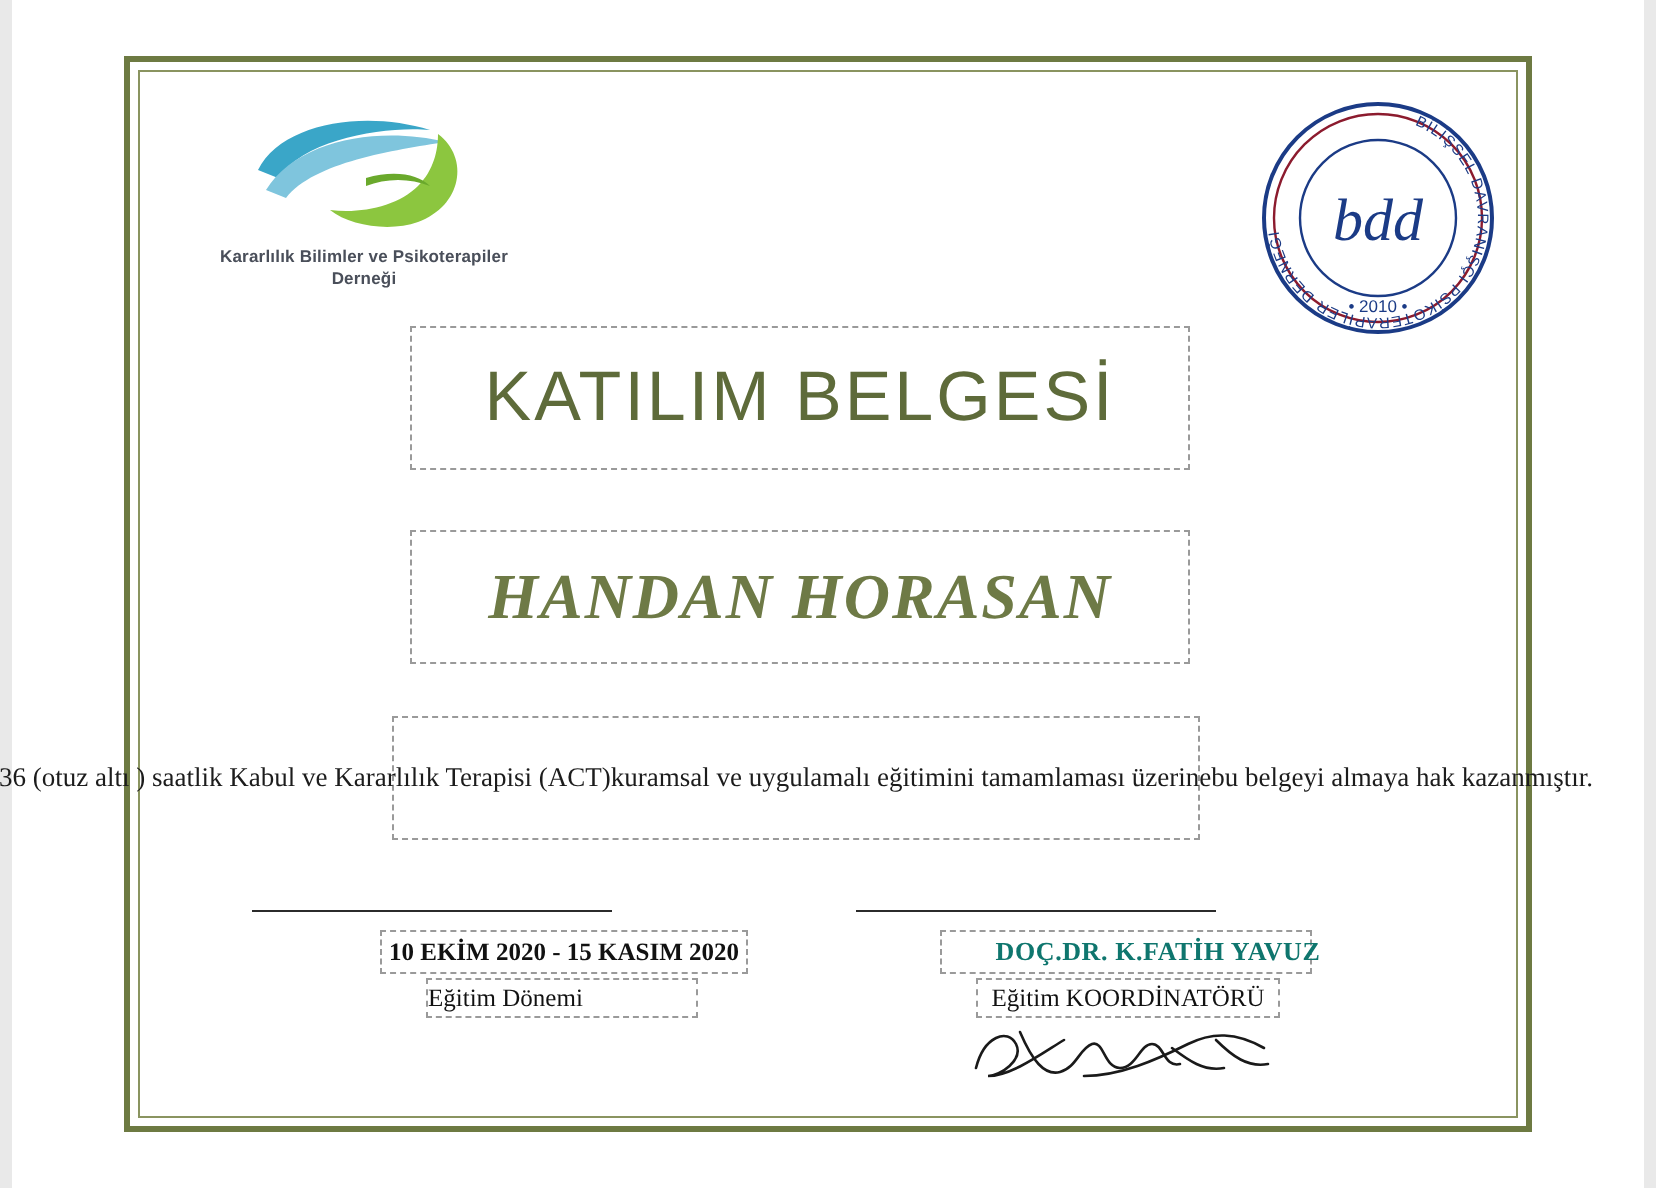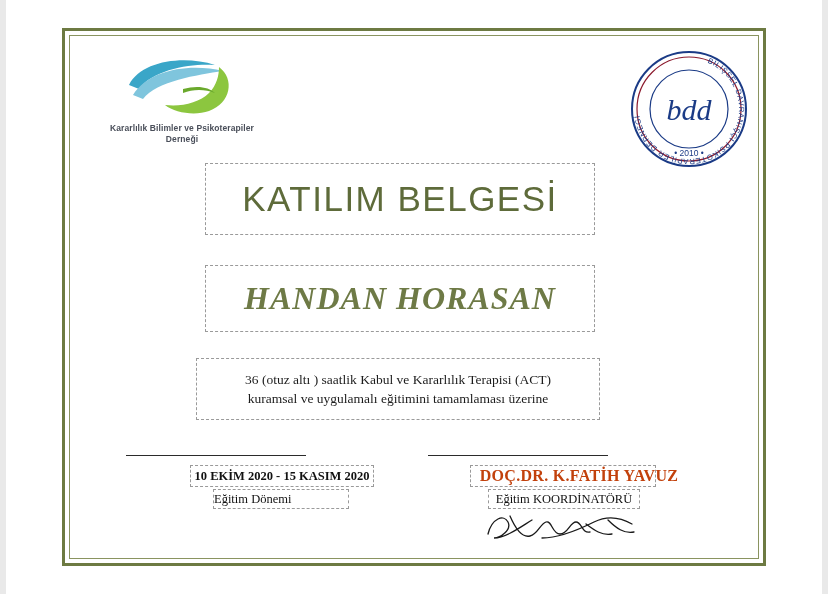--- a/index.html
+++ b/index.html
@@ -129,21 +129,21 @@
     white-space: nowrap;
   }
 
   #body-box {
     position: absolute;
     left: 196px;
     top: 358px;
     width: 404px;
     height: 62px;
     display: flex;
-    flex-direction: column;
+    flex-direction: row;
     align-items: center;
     justify-content: center;
     padding: 12px 4px;
   }
   .body-line {
     font-family: "Liberation Serif", serif;
     font-size: 13.5px;
     color: #1c1c1c;
     line-height: 1.42;
     text-align: center;
@@ -202,24 +202,24 @@
     left: 470px;
     top: 465px;
     width: 186px;
     height: 22px;
     display: flex;
     align-items: center;
     justify-content: center;
   }
   #coordinator-name {
     font-family: "Liberation Serif", serif;
-    font-size: 16px;
+    font-size: 13px;
     font-weight: bold;
     letter-spacing: .3px;
-    color: #c2410c;
+    color: #0f766e;
     white-space: nowrap;
     margin-left: 32px;
   }
   #coordinator-title-box {
     position: absolute;
     left: 488px;
     top: 489px;
     width: 152px;
     height: 20px;
     display: flex;
@@ -288,20 +288,21 @@
     <div id="cert-title">KATILIM BELGESİ</div>
   </div>
 
   <div id="name-box" class="dashed">
     <div id="recipient-name">HANDAN HORASAN</div>
   </div>
 
   <div id="body-box" class="dashed">
     <div class="body-line">36 (otuz altı ) saatlik  Kabul ve Kararlılık Terapisi (ACT)</div>
     <div class="body-line">kuramsal ve uygulamalı eğitimini tamamlaması üzerine</div>
+    <div class="body-line">bu belgeyi almaya hak kazanmıştır.</div>
   </div>
 
   <div class="footer-rule" id="rule-left"></div>
   <div class="footer-rule" id="rule-right"></div>
 
   <div id="date-box" class="dashed">
     <div id="date-range">10 EKİM 2020 - 15 KASIM 2020</div>
   </div>
   <div id="date-label-box" class="dashed">
     <div id="date-label">Eğitim Dönemi</div>

